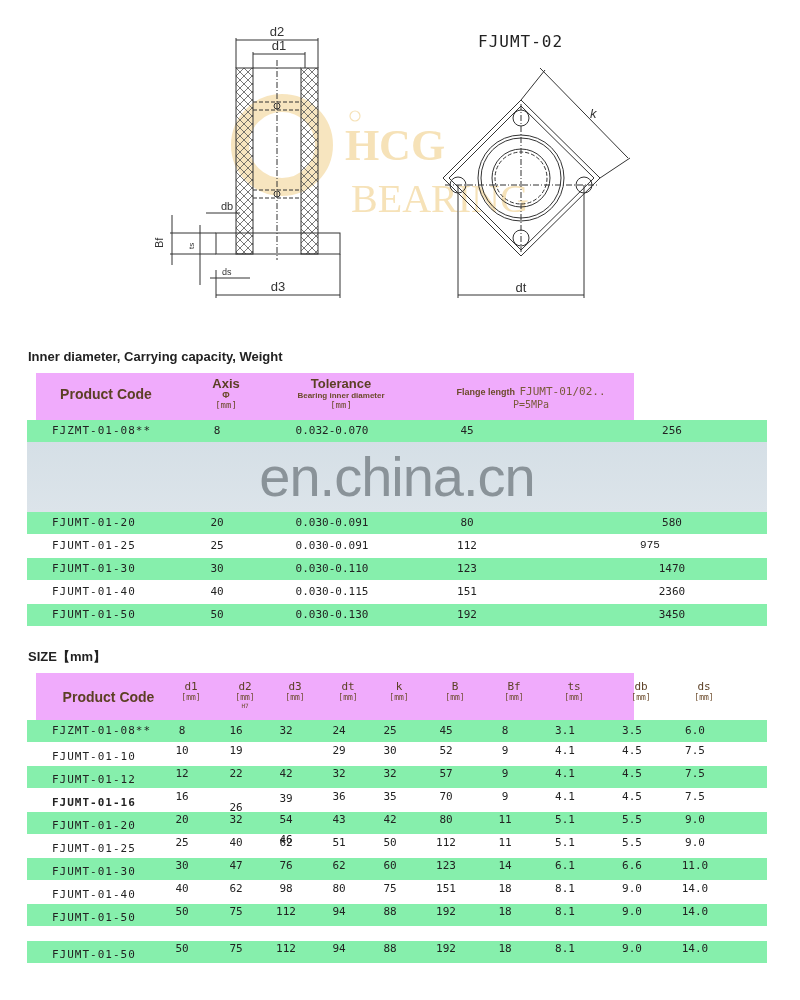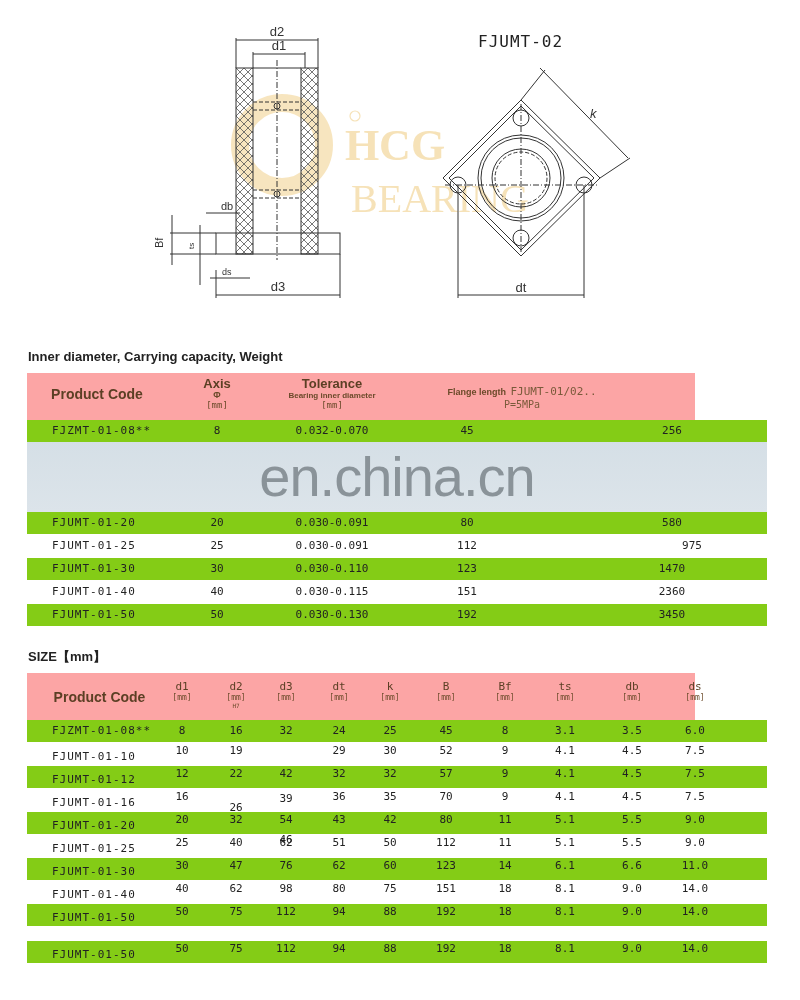--- a/index.html
+++ b/index.html
@@ -1,27 +1,27 @@
 <!DOCTYPE html>
 <html><head>
 <meta charset="utf-8">
 <style>
   * { box-sizing: border-box; margin: 0; padding: 0; }
   body { width: 800px; height: 1000px; background: #ffffff; font-family: "Liberation Sans", sans-serif; position: relative; overflow: hidden; }
   .drawing { position: absolute; left: 0; top: 0; width: 800px; height: 330px; }
   .drawing-title { position: absolute; left: 478px; top: 32px; font-family: "DejaVu Sans Mono", monospace; font-size: 16px; letter-spacing: 1px; color: #222; }
   .section-title { position: absolute; left: 28px; font-size: 13px; font-weight: bold; color: #222; }
   .tbl { position: absolute; left: 27px; width: 740px; }
-  .hdr { position: absolute; left: 0; width: 668px; background: #fca5a5; }
+  .hdr { position: absolute; left: 9px; width: 598px; background: #f0abfc; }
   .hcell { position: absolute; text-align: center; color: #5a3a1a; }
   .hmain { font-weight: bold; font-size: 13px; color: #5b3f24; }
   .hsub { font-size: 8px; font-weight: bold; color: #6b4a2a; }
   .hunit { font-family: "DejaVu Sans Mono", monospace; font-size: 9px; color: #6b4a2a; }
   .row { position: absolute; left: 0; width: 740px; height: 22px; font-family: "DejaVu Sans Mono", monospace; font-size: 11px; color: #222; }
-  .row.shade { background: #84cc16; }
+  .row.shade { background: #86efac; }
   .cell { position: absolute; top: 4px; text-align: center; }
   .cell.code { text-align: left; letter-spacing: 1px; }
   .watermark-band { position: absolute; left: 27px; width: 740px; background: linear-gradient(#d5dfe6, #dce4ea); }
   .watermark { position: absolute; width: 100%; text-align: center; font-size: 56px; color: #8a9399; letter-spacing: -1px; }
 </style>
 </head>
 <body>
 
 <div class="drawing">
   <svg width="800" height="330" viewBox="0 0 800 330">
@@ -145,21 +145,21 @@
     <div class="cell" style="left:160px;width:60px;">20</div>
     <div class="cell" style="left:240px;width:130px;">0.030-0.091</div>
     <div class="cell" style="left:400px;width:80px;">80</div>
     <div class="cell" style="left:605px;width:80px;">580</div>
   </div>
   <div class="row" style="top:23px;">
     <div class="cell code" style="left:25px;">FJUMT-01-25</div>
     <div class="cell" style="left:160px;width:60px;">25</div>
     <div class="cell" style="left:240px;width:130px;">0.030-0.091</div>
     <div class="cell" style="left:400px;width:80px;">112</div>
-    <div class="cell" style="left:625px;width:80px;">975</div>
+    <div class="cell" style="left:583px;width:80px;font-family:Liberation Mono, monospace;">975</div>
   </div>
   <div class="row shade" style="top:46px;">
     <div class="cell code" style="left:25px;">FJUMT-01-30</div>
     <div class="cell" style="left:160px;width:60px;">30</div>
     <div class="cell" style="left:240px;width:130px;">0.030-0.110</div>
     <div class="cell" style="left:400px;width:80px;">123</div>
     <div class="cell" style="left:605px;width:80px;">1470</div>
   </div>
   <div class="row" style="top:69px;">
     <div class="cell code" style="left:25px;">FJUMT-01-40</div>
@@ -260,21 +260,21 @@
         <div class="cell" style="left:234px;width:50px;top:1px;">42</div>
         <div class="cell" style="left:287px;width:50px;top:1px;">32</div>
         <div class="cell" style="left:338px;width:50px;top:1px;">32</div>
         <div class="cell" style="left:394px;width:50px;top:1px;">57</div>
         <div class="cell" style="left:453px;width:50px;top:1px;">9</div>
         <div class="cell" style="left:513px;width:50px;top:1px;">4.1</div>
         <div class="cell" style="left:580px;width:50px;top:1px;">4.5</div>
         <div class="cell" style="left:643px;width:50px;top:1px;">7.5</div>
       </div>
       <div class="row" style="top: 116px;">
-        <div class="cell code" style="left:25px;top:7px;">FJUMT-01-16</div>
+        <div class="cell code" style="left:25px;top:7px;font-weight:bold;">FJUMT-01-16</div>
         <div class="cell" style="left:130px;width:50px;top:1px;">16</div>
         <div class="cell" style="left:184px;width:50px;top:12px;">26</div>
         <div class="cell" style="left:234px;width:50px;top:1px;margin-top:43px;">46</div>
         <div class="cell" style="left:287px;width:50px;top:1px;">36</div>
         <div class="cell" style="left:338px;width:50px;top:1px;">35</div>
         <div class="cell" style="left:394px;width:50px;top:1px;">70</div>
         <div class="cell" style="left:453px;width:50px;top:1px;">9</div>
         <div class="cell" style="left:513px;width:50px;top:1px;">4.1</div>
         <div class="cell" style="left:580px;width:50px;top:1px;">4.5</div>
         <div class="cell" style="left:643px;width:50px;top:1px;">7.5</div>

